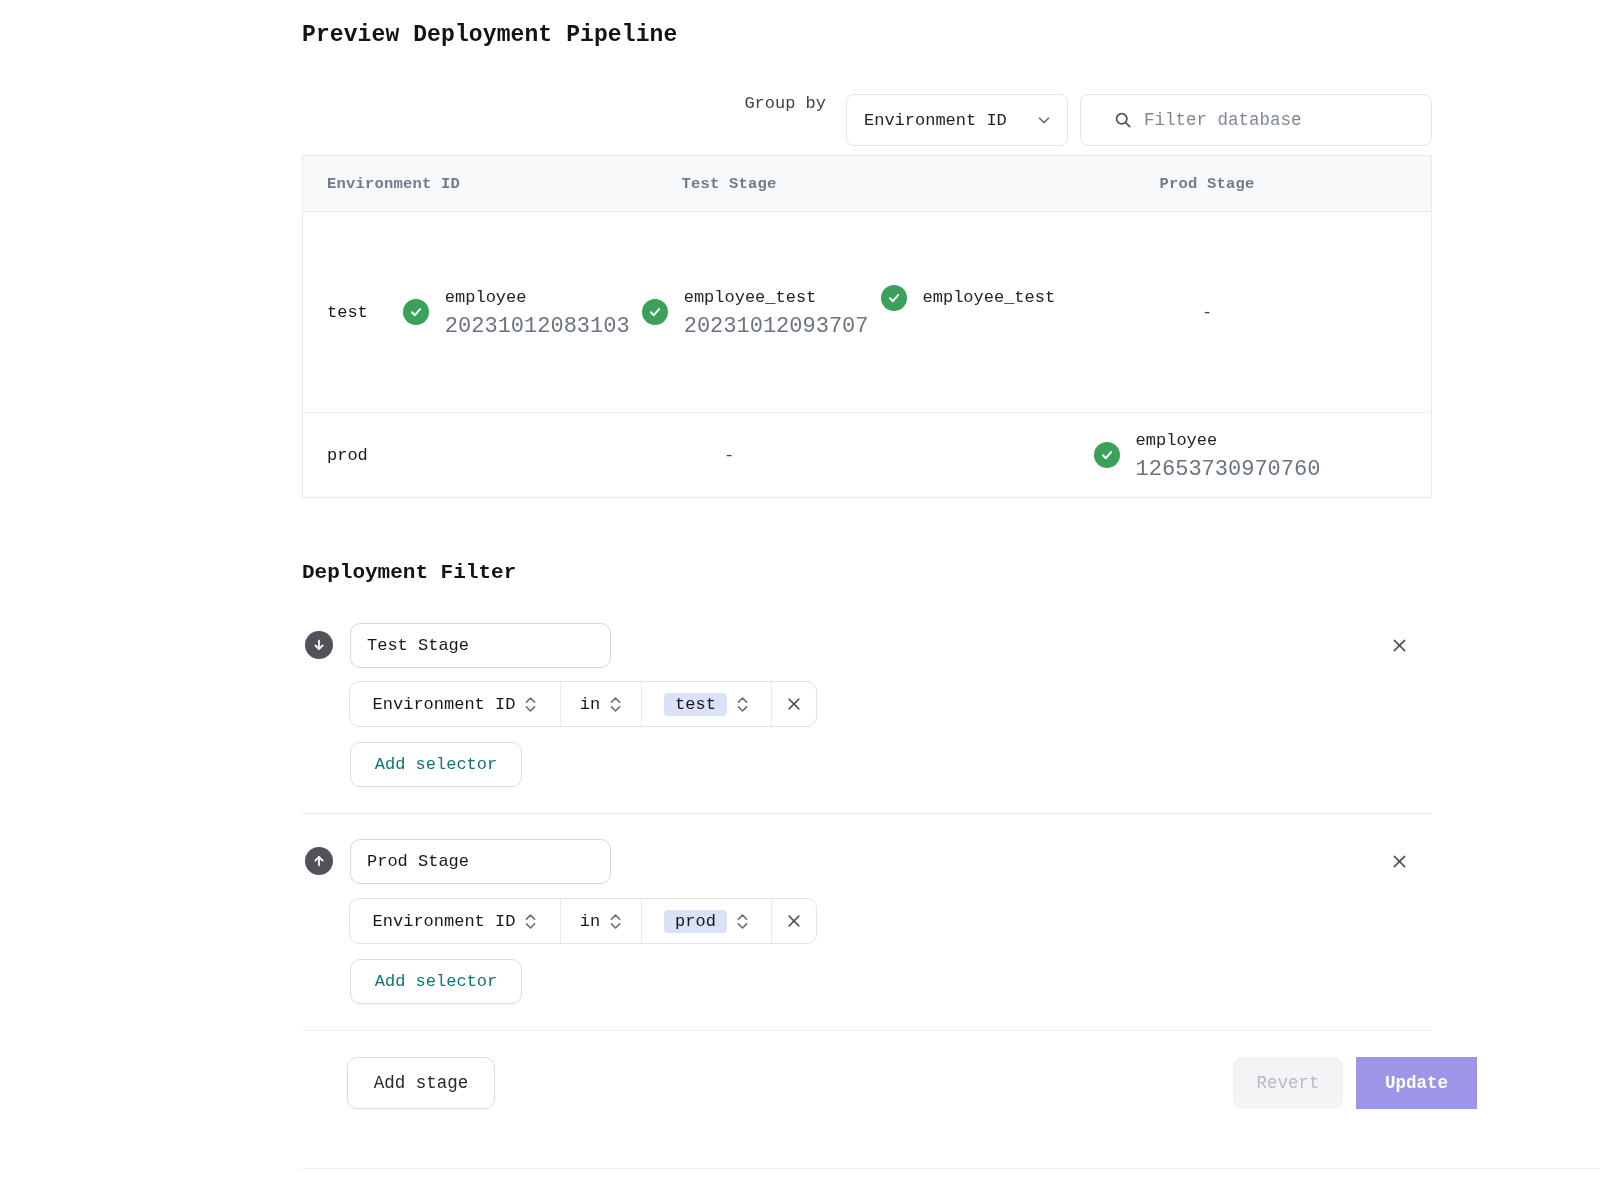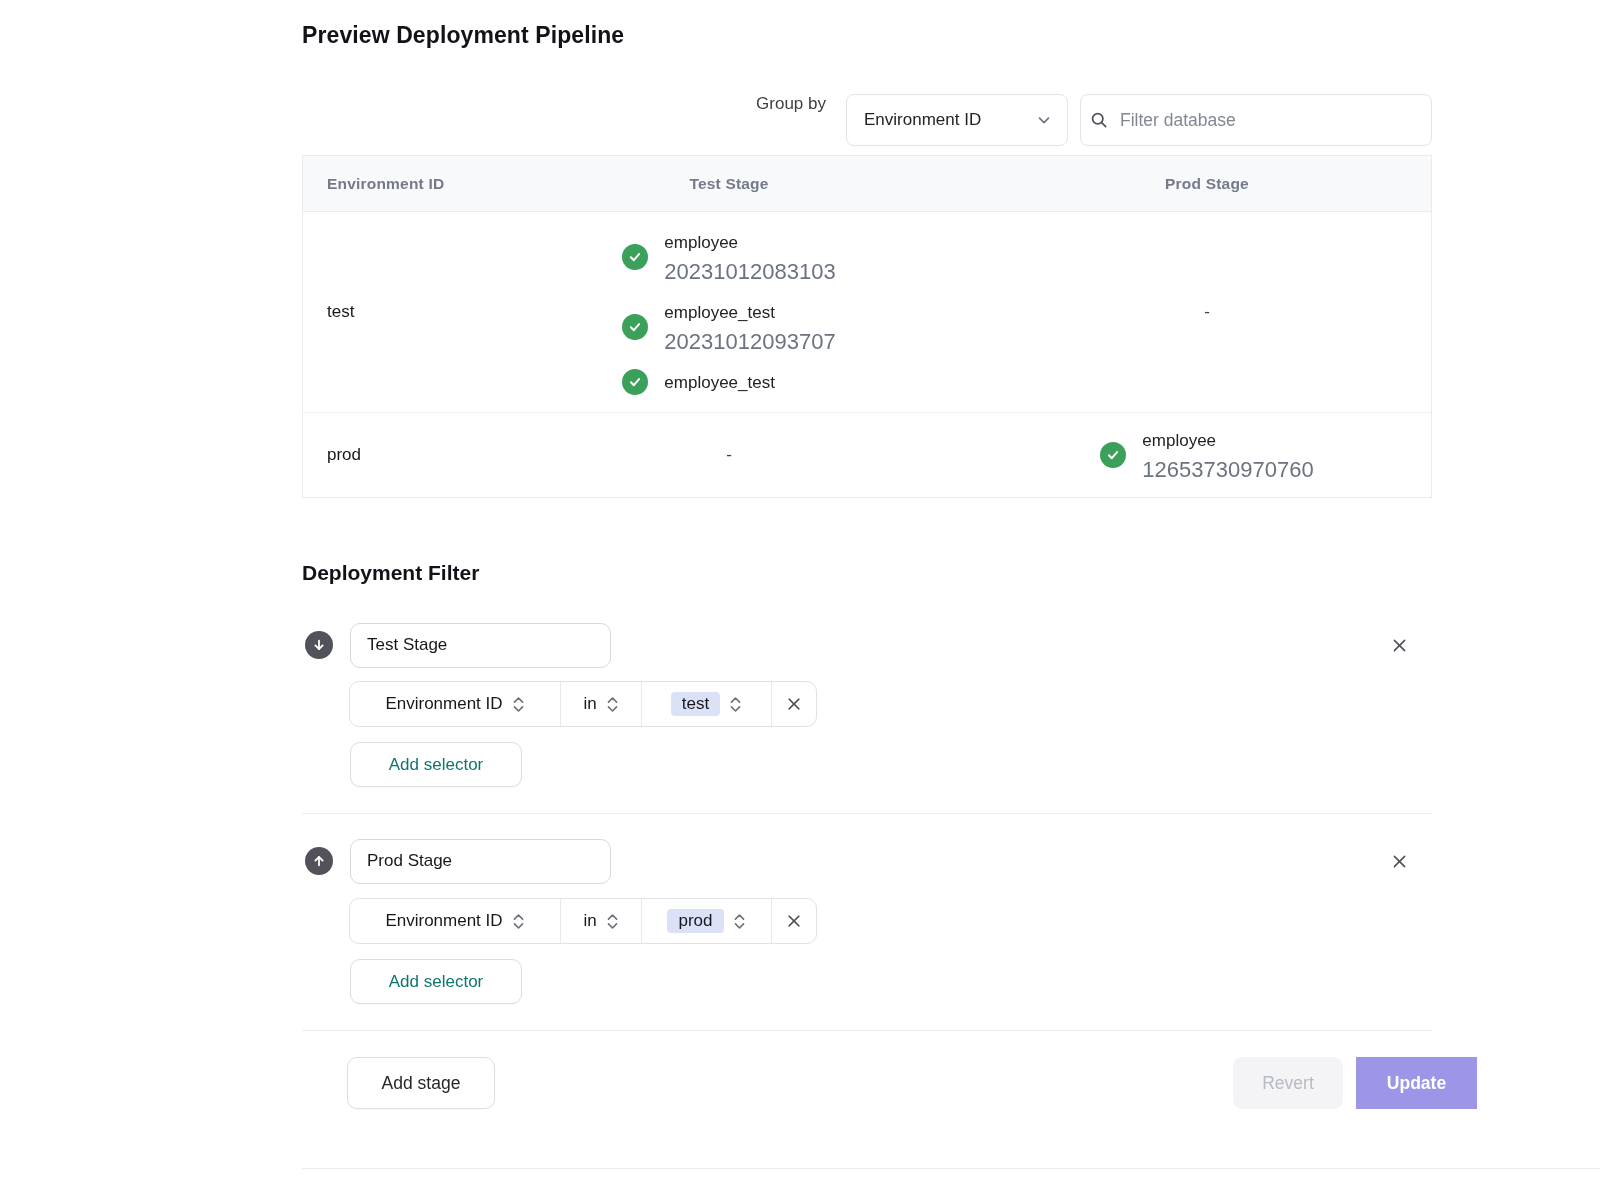--- a/index.html
+++ b/index.html
@@ -1,43 +1,43 @@
 <!DOCTYPE html>
 <html><head>
 <meta charset="utf-8">
 <style>
   * { margin:0; padding:0; box-sizing:border-box; }
   html,body { background:#ffffff; }
   body { font-family:"Liberation Sans","DejaVu Sans",sans-serif; color:#18181b; }
-  .canvas { position:relative; width:1600px; height:1200px; background:#fff; overflow:hidden; }
+  .canvas { position:relative; width:1600px; height:1200px; background:#fff; overflow:hidden;font-family:Liberation Mono, monospace; }
   .content { position:absolute; left:302px; top:0; width:1130px; }
 
   .page-title { position:absolute; top:22px; left:0; font-size:23px; font-weight:700; color:#111318; letter-spacing:.1px; }
 
   
   .toolbar { position:absolute; top:94px; left:0; width:1130px; height:52px; display:flex; justify-content:flex-end; align-items:flex-start; }
   .groupby-label { font-size:17px; color:#3f3f46; margin-right:20px; }
   .select-box { width:222px; height:52px; border:1px solid #e4e4e7; border-radius:8px; display:flex; align-items:center; justify-content:space-between; padding:0 14px 0 17px; background:#fff; cursor:pointer; }
   .select-box .sel-text { font-size:17px; color:#232327; }
-  .filter-box { width:352px; height:52px; border:1px solid #e4e4e7; border-radius:8px; display:flex; align-items:center; padding:0 8px; background:#fff; margin-left:12px; }
+  .filter-box { width:352px; height:52px; border:1px solid #e4e4e7; border-radius:8px; display:flex; align-items:center; padding:0 32px; background:#fff; margin-left:12px; }
   .filter-box input { border:none; outline:none; font-size:17.5px; color:#18181b; width:100%; margin-left:11px; font-family:inherit; }
   .filter-box input::placeholder { color:#818894; }
 
   
   .tbl { position:absolute; top:155px; left:0; width:1130px; border:1px solid #e9ebef; background:#fff; }
   .tbl-header { display:grid; grid-template-columns:172px 508px 448px; height:56px; background:#f8f9fb; border-bottom:1px solid #e9ebef; }
   .th { display:flex; align-items:center; font-size:15.5px; font-weight:600; color:#737b8b; letter-spacing:.2px; }
   .th.first { padding-left:24px; justify-content:flex-start; }
   .th.center { justify-content:center; }
   .tbl-row { display:grid; grid-template-columns:172px 508px 448px; }
   .tbl-row.r1 { height:201px; border-bottom:1px solid #eef0f3; }
   .tbl-row.r2 { height:84px; }
   .td { display:flex; align-items:center; justify-content:center; font-size:17px; color:#18181b; }
   .td.first { justify-content:flex-start; padding-left:24px; }
-  .db-stack { display:flex; flex-direction:column; align-items:flex-start; gap:12px; }
+  .db-stack { display:flex; align-items:flex-start; gap:12px; }
   .db-item { display:flex; align-items:center; gap:16px; }
   .check-circle { width:26px; height:26px; border-radius:50%; background:#3ba05a; display:flex; align-items:center; justify-content:center; flex:0 0 26px; }
   .db-text { display:flex; flex-direction:column; line-height:29px; }
   .db-name { font-size:17px; color:#232327; }
   .db-version { font-size:22px; color:#6b7280; }
   .dash { font-size:17px; color:#3f3f46; }
 
   
   .section-title { position:absolute; top:561px; left:0; font-size:21px; font-weight:700; color:#111318; }
   .stage-row { position:absolute; left:0; width:1130px; height:46px; display:flex; align-items:center; }

